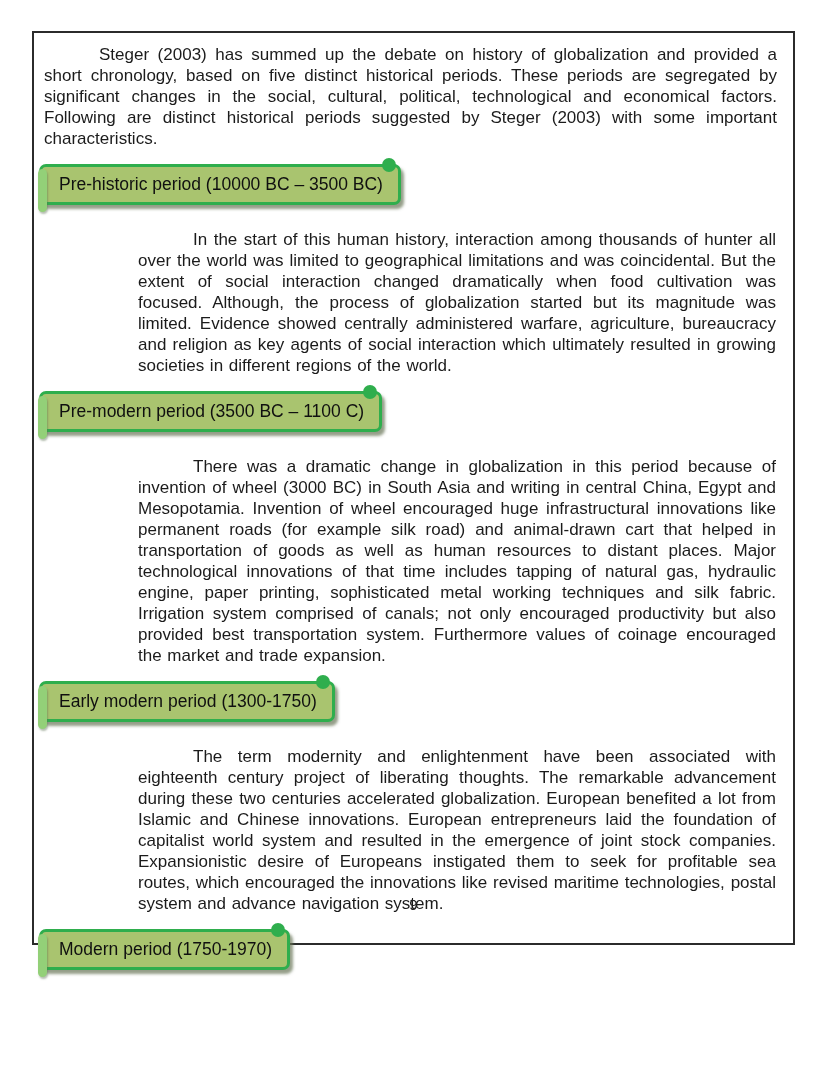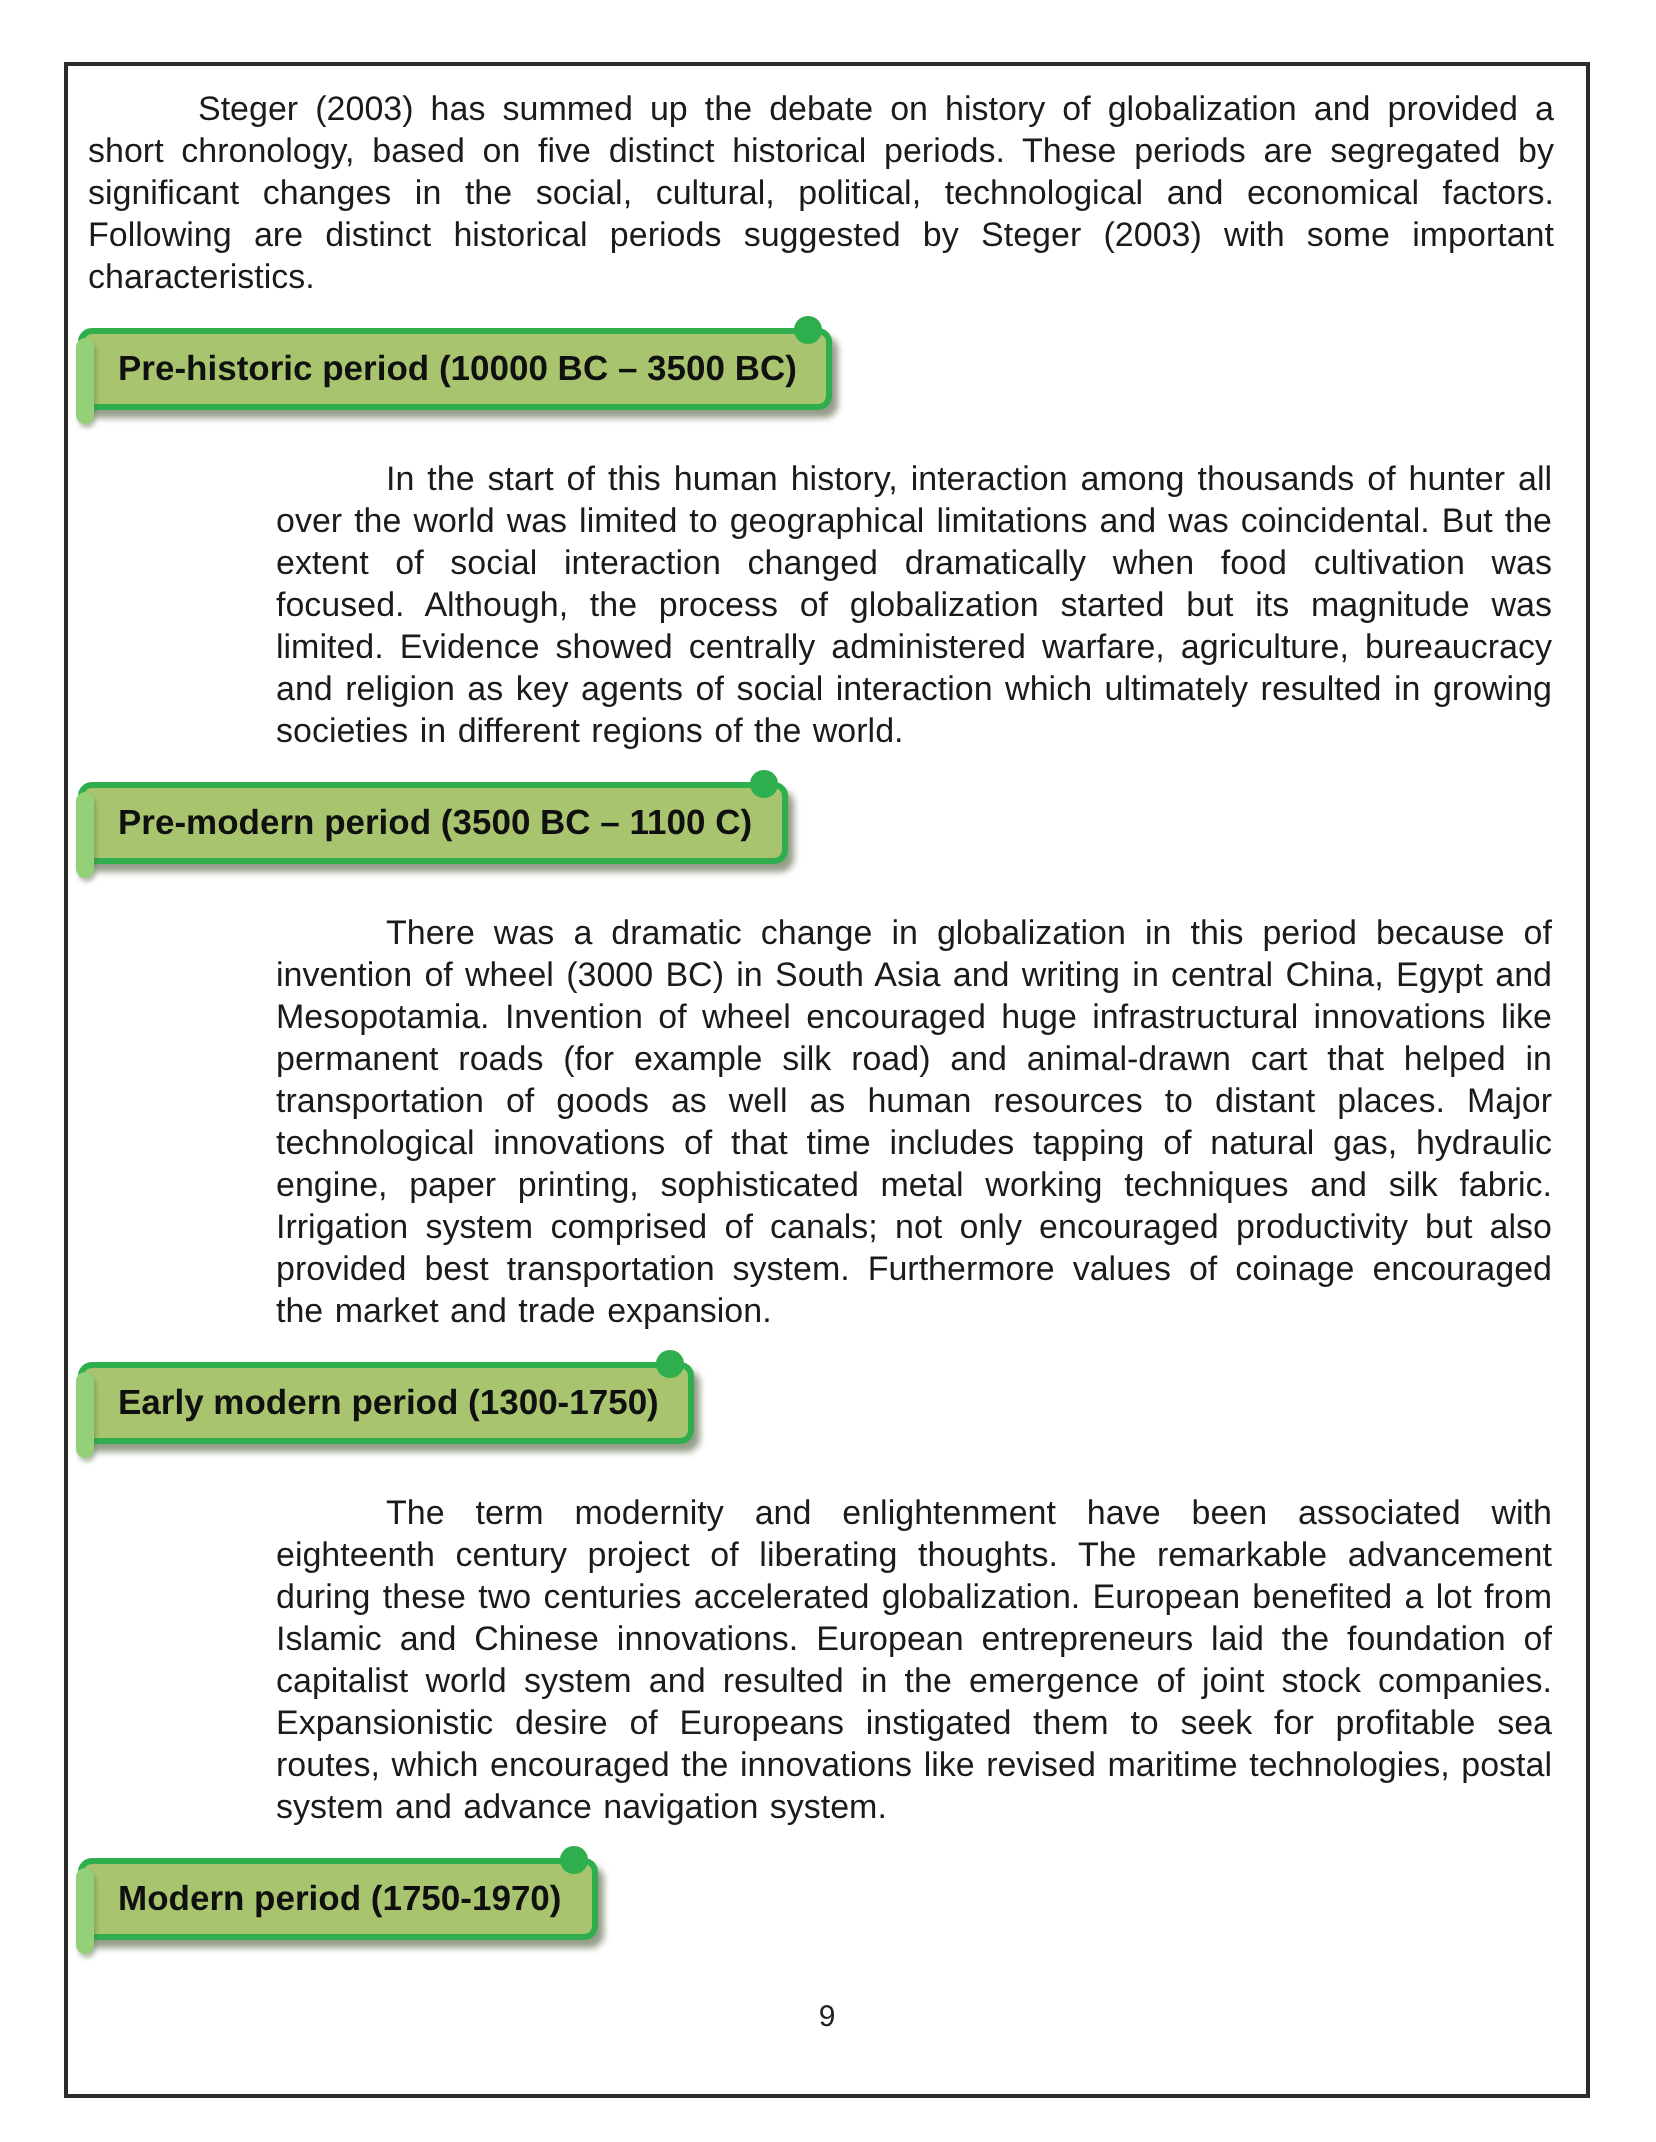--- a/index.html
+++ b/index.html
@@ -9,21 +9,21 @@
     width: 828px;
     height: 1071px;
     font-family: "Liberation Sans", sans-serif;
     overflow: hidden;
   }
   .page-frame {
     position: absolute;
     left: 32px;
     top: 31px;
     width: 763px;
-    height: 1018px;
+    height: 914px;
     border: 2px solid #2b2b2b;
     box-sizing: border-box;
     background: #ffffff;
     padding: 11px 12px 0 8px;
   }
   .para {
     font-size: 17px;
     line-height: 21px;
     text-align: justify;
     color: #1b1b1b;
@@ -42,21 +42,21 @@
     margin: 15px 0 19px 0;
     height: 46px;
   }
   .heading-box {
     position: relative;
     display: inline-block;
     background: #a9c46f;
     border: 3px solid #2fae4d;
     border-radius: 7px;
     padding: 7px 15px 7px 17px;
-    font-weight: bold;
+    font-weight: normal;
     font-size: 17.5px;
     color: #101010;
     box-shadow: 3px 4px 3px rgba(104, 117, 87, 0.7);
     margin-left: -3px;
     white-space: nowrap;
   }
   .heading-box::before {
     
     content: "";
     position: absolute;

